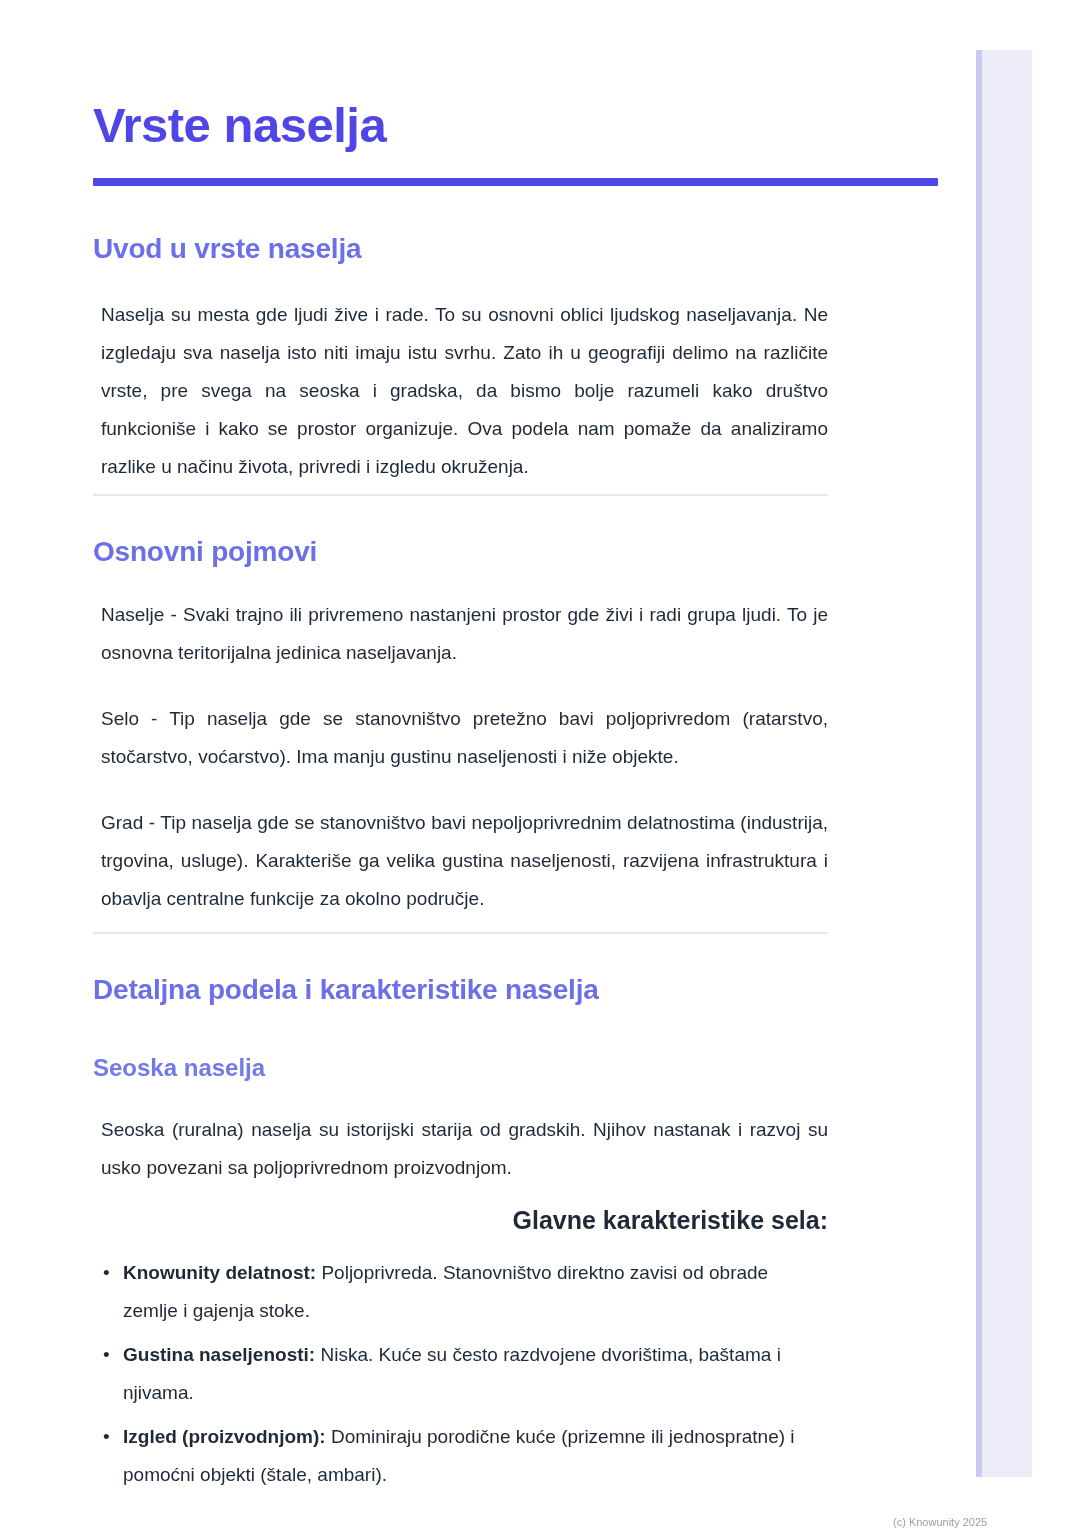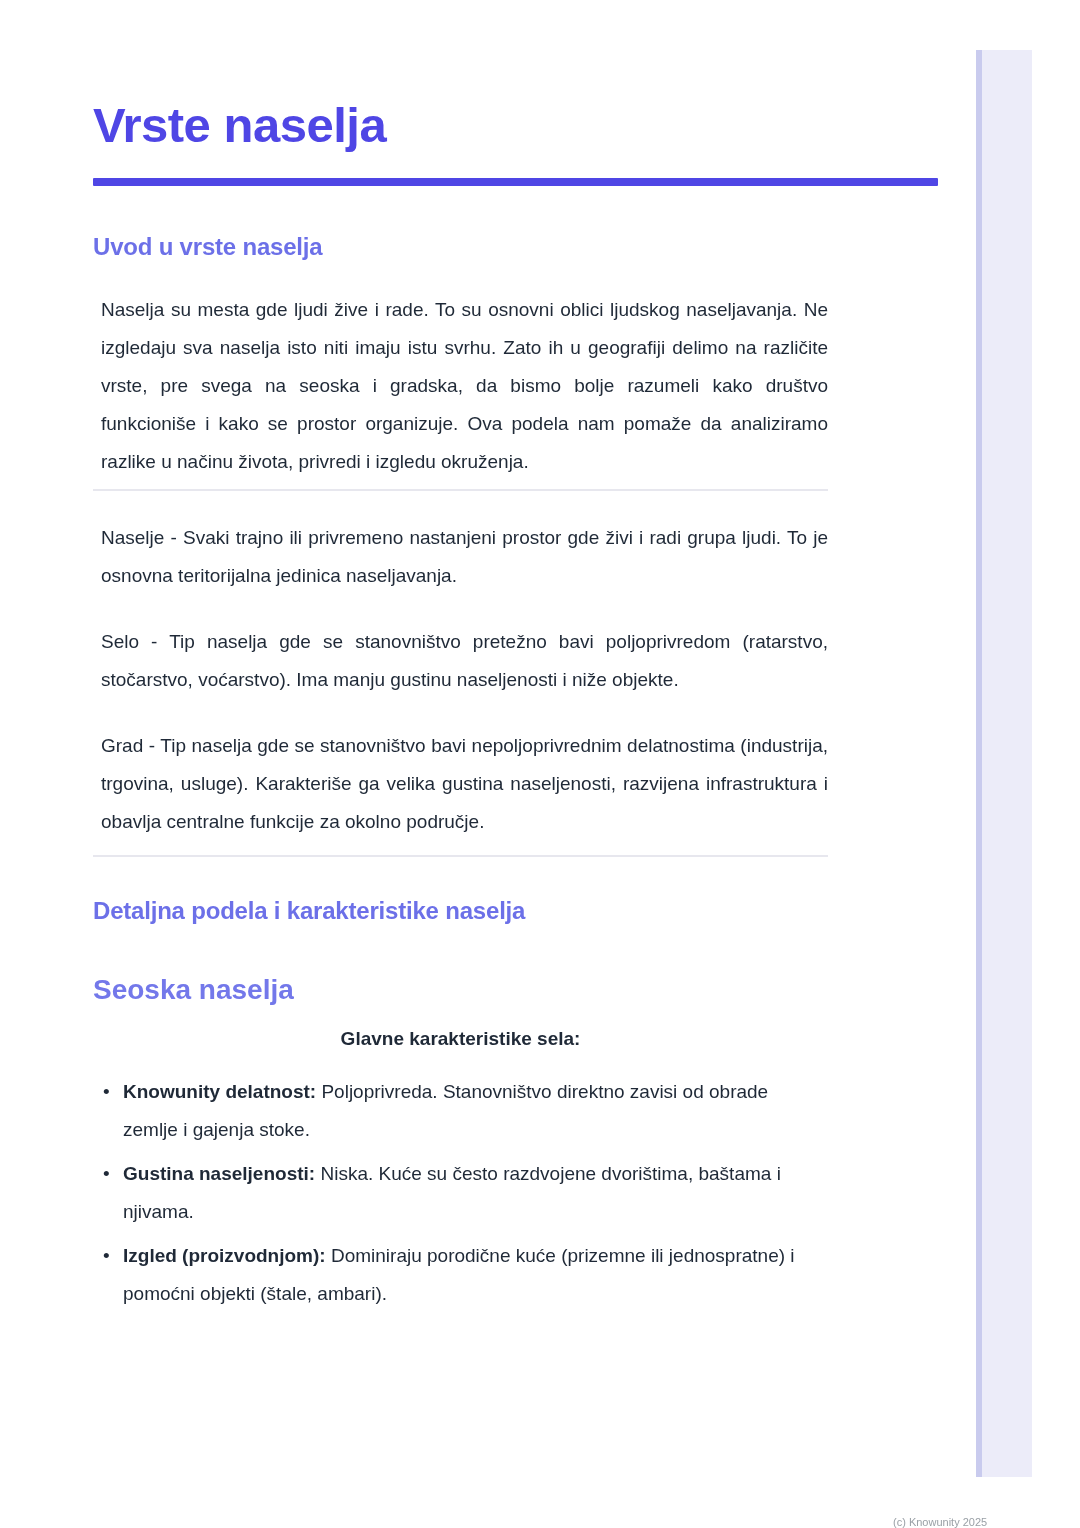--- a/index.html
+++ b/index.html
@@ -28,48 +28,48 @@
     font-weight:800;letter-spacing:-0.5px;
     color:var(--accent);
   }
   .title-rule{
     width:845px;height:8px;
     background:var(--accent);
     margin-top:27px;border:none;border-radius:1px;
   }
   h2.section-heading{
     margin:47px 0 0 0;
-    font-size:24px;line-height:1.15;
+    font-size:28px;line-height:1.15;
     font-weight:700;letter-spacing:-0.2px;
     color:var(--heading);
   }
   h2.after-divider{margin-top:40px;}
   h3.subsection-heading{
     margin:48px 0 0 0;
-    font-size:28px;line-height:1.2;
+    font-size:24px;line-height:1.2;
     font-weight:600;
     color:var(--subheading);
   }
   p.body-text{
     margin:28px 0 0 8px;
     font-size:19px;line-height:38px;
     text-align:justify;
   }
   p.intro{margin-top:30px;}
   p.body-text b, p.body-text strong{font-weight:400;color:var(--body);}
   .divider{
     border:none;border-top:2px solid var(--divider);
     margin:40px 0 0 0;width:735px;
   }
   .divider.first{margin-top:8px;}
   .divider.second{margin-top:14px;}
   p.list-title{
     margin:14px 0 0 0;
-    font-size:19px;line-height:38px;
-    font-weight:700;text-align:center;
+    font-size:25px;line-height:38px;
+    font-weight:700;text-align:right;
   }
   ul.feature-list{
     list-style:none;
     margin:15px 0 0 0;padding:0;
   }
   ul.feature-list li{
     position:relative;
     padding-left:30px;
     font-size:19px;line-height:38px;
     margin-bottom:6px;
@@ -104,36 +104,38 @@
   <div class="content">
 
     <h1 class="doc-title">Vrste naselja</h1>
     <div class="title-rule"></div>
 
     <h2 class="section-heading">Uvod u vrste naselja</h2>
     <p class="body-text intro">Naselja su mesta gde ljudi žive i rade. To su osnovni oblici ljudskog naseljavanja. Ne izgledaju sva naselja isto niti imaju istu svrhu. Zato ih u geografiji delimo na različite vrste, pre svega na seoska i gradska, da bismo bolje razumeli kako društvo funkcioniše i kako se prostor organizuje. Ova podela nam pomaže da analiziramo razlike u načinu života, privredi i izgledu okruženja.</p>
 
     <hr class="divider first">
 
+    <h2 class="section-heading after-divider">Osnovni pojmovi</h2>
 
     <p class="body-text"><strong>Naselje</strong>
       <span>- Svaki trajno ili privremeno nastanjeni prostor gde živi i radi grupa ljudi. To je osnovna teritorijalna jedinica naseljavanja.</span></p>
 
     <p class="body-text"><strong>Selo</strong>
       <span>- Tip naselja gde se stanovništvo pretežno bavi poljoprivredom (ratarstvo, stočarstvo, voćarstvo). Ima manju gustinu naseljenosti i niže objekte.</span></p>
 
     <p class="body-text"><strong>Grad</strong>
       <span>- Tip naselja gde se stanovništvo bavi nepoljoprivrednim delatnostima (industrija, trgovina, usluge). Karakteriše ga velika gustina naseljenosti, razvijena infrastruktura i obavlja centralne funkcije za okolno područje.</span></p>
 
     <hr class="divider second">
 
     <h2 class="section-heading after-divider">Detaljna podela i karakteristike naselja</h2>
 
     <h3 class="subsection-heading">Seoska naselja</h3>
 
+    <p class="body-text">Seoska (ruralna) naselja su istorijski starija od gradskih. Njihov nastanak i razvoj su usko povezani sa poljoprivrednom proizvodnjom.</p>
 
     <p class="list-title">Glavne karakteristike sela:</p>
 
     <ul class="feature-list">
       <li><span class="bullet-dot">•</span><strong>Knowunity delatnost:</strong>
         <span>Poljoprivreda. Stanovništvo direktno zavisi od obrade zemlje i gajenja stoke.</span></li>
       <li><span class="bullet-dot">•</span><strong>Gustina naseljenosti:</strong>
         <span>Niska. Kuće su često razdvojene dvorištima, baštama i njivama.</span></li>
       <li><span class="bullet-dot">•</span><strong>Izgled (proizvodnjom):</strong>
         <span>Dominiraju porodične kuće (prizemne ili jednospratne) i pomoćni objekti (štale, ambari).</span></li>

